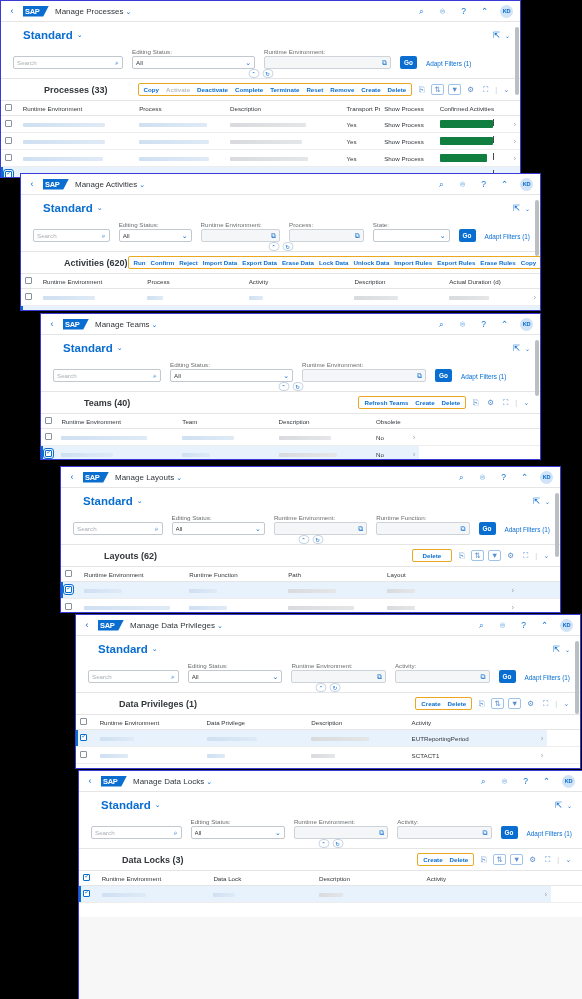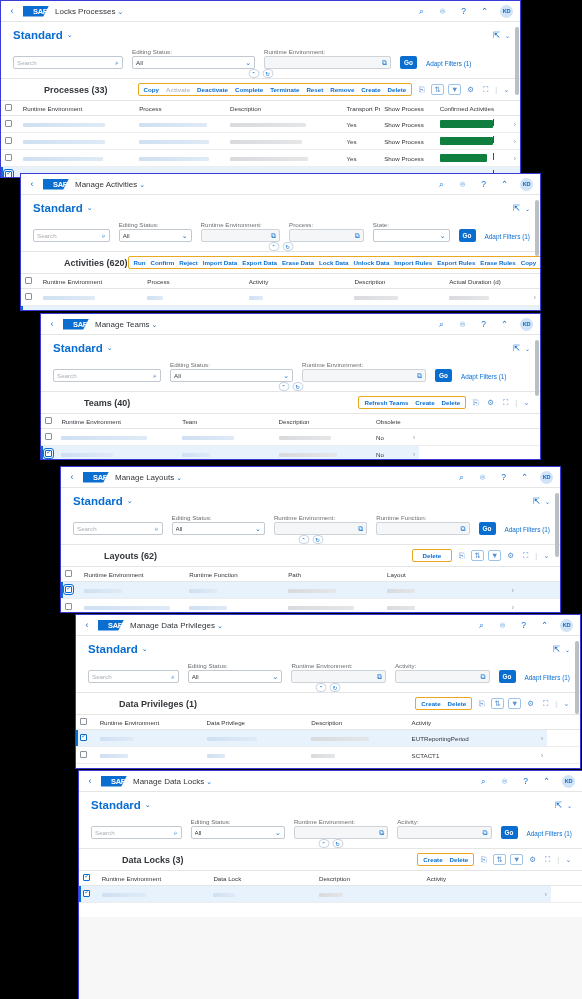--- a/index.html
+++ b/index.html
@@ -36,21 +36,21 @@
   }
   .sap-logo {
     width: 26px; height: 11px;
     background: #0a6ed1;
     position: relative;
     display:flex; align-items:center; justify-content:flex-start;
     clip-path: polygon(0 0, 100% 0, 78% 100%, 0 100%);
   }
   .sap-logo span {
     color:#fff; font-size:7.5px; font-weight:bold; letter-spacing:-0.3px;
-    padding-left:10px; font-family:"Liberation Sans", sans-serif;
+    padding-left:2px; font-family:"Liberation Sans", sans-serif;
   }
   .app-title {
     font-size: 8px; color:#32363a; font-weight: 400; white-space:nowrap;
   }
   .app-title .caret { color:#0a6ed1; margin-left:2px; font-size:7px; }
   .shell-spacer { flex: 1 1 auto; }
   .shell-icons { display:flex; align-items:center; gap:10px; }
   .shell-ico {
     width: 11px; height: 11px; display:inline-flex; align-items:center; justify-content:center;
     color:#0a6ed1; font-size:8.5px; line-height:1; cursor:pointer;
@@ -61,21 +61,21 @@
     display:flex; align-items:center; justify-content:center; letter-spacing:-0.2px;
   }
 
   
   .variant-row {
     padding: 7px 10px 4px 12px;
     display:flex; align-items:center; justify-content:space-between;
   }
   .variant-title {
     font-size: 11.5px; font-weight: bold; color:#0a6ed1;
-    display:flex; align-items:center; gap:4px;
+    display:flex; align-items:center; gap:4px;margin-left:10px;
   }
   .variant-title .caret { font-size:7px; font-weight:normal; }
   .variant-actions { display:flex; align-items:center; gap:3px; color:#0a6ed1; font-size:8px; }
 
   
   .filterbar {
     padding: 3px 10px 9px 12px;
     display:flex; align-items:flex-end; gap:9px;
     background:#fff;
     position: relative;
@@ -188,21 +188,21 @@
 </style>
 </head>
 <body>
 
 <div class="window" style="left:0px; top:0px; width:521px; height:178px;">
   <div class="shellbar">
     <span class="back-chevron">‹</span>
     <span class="sap-logo">
         <span>SAP</span>
       </span>
-    <span class="app-title"><span>Locks Processes</span><span class="caret">⌄</span></span>
+    <span class="app-title"><span>Manage Processes</span><span class="caret">⌄</span></span>
     <span class="shell-spacer"></span>
     <span class="shell-icons">
       <span class="shell-ico">⌕</span>
       <span class="shell-ico">⌾</span>
       <span class="shell-ico">?</span>
       <span class="shell-ico">⌃</span>
       <span class="avatar">KD</span>
     </span>
   </div>
   <div class="variant-row">

